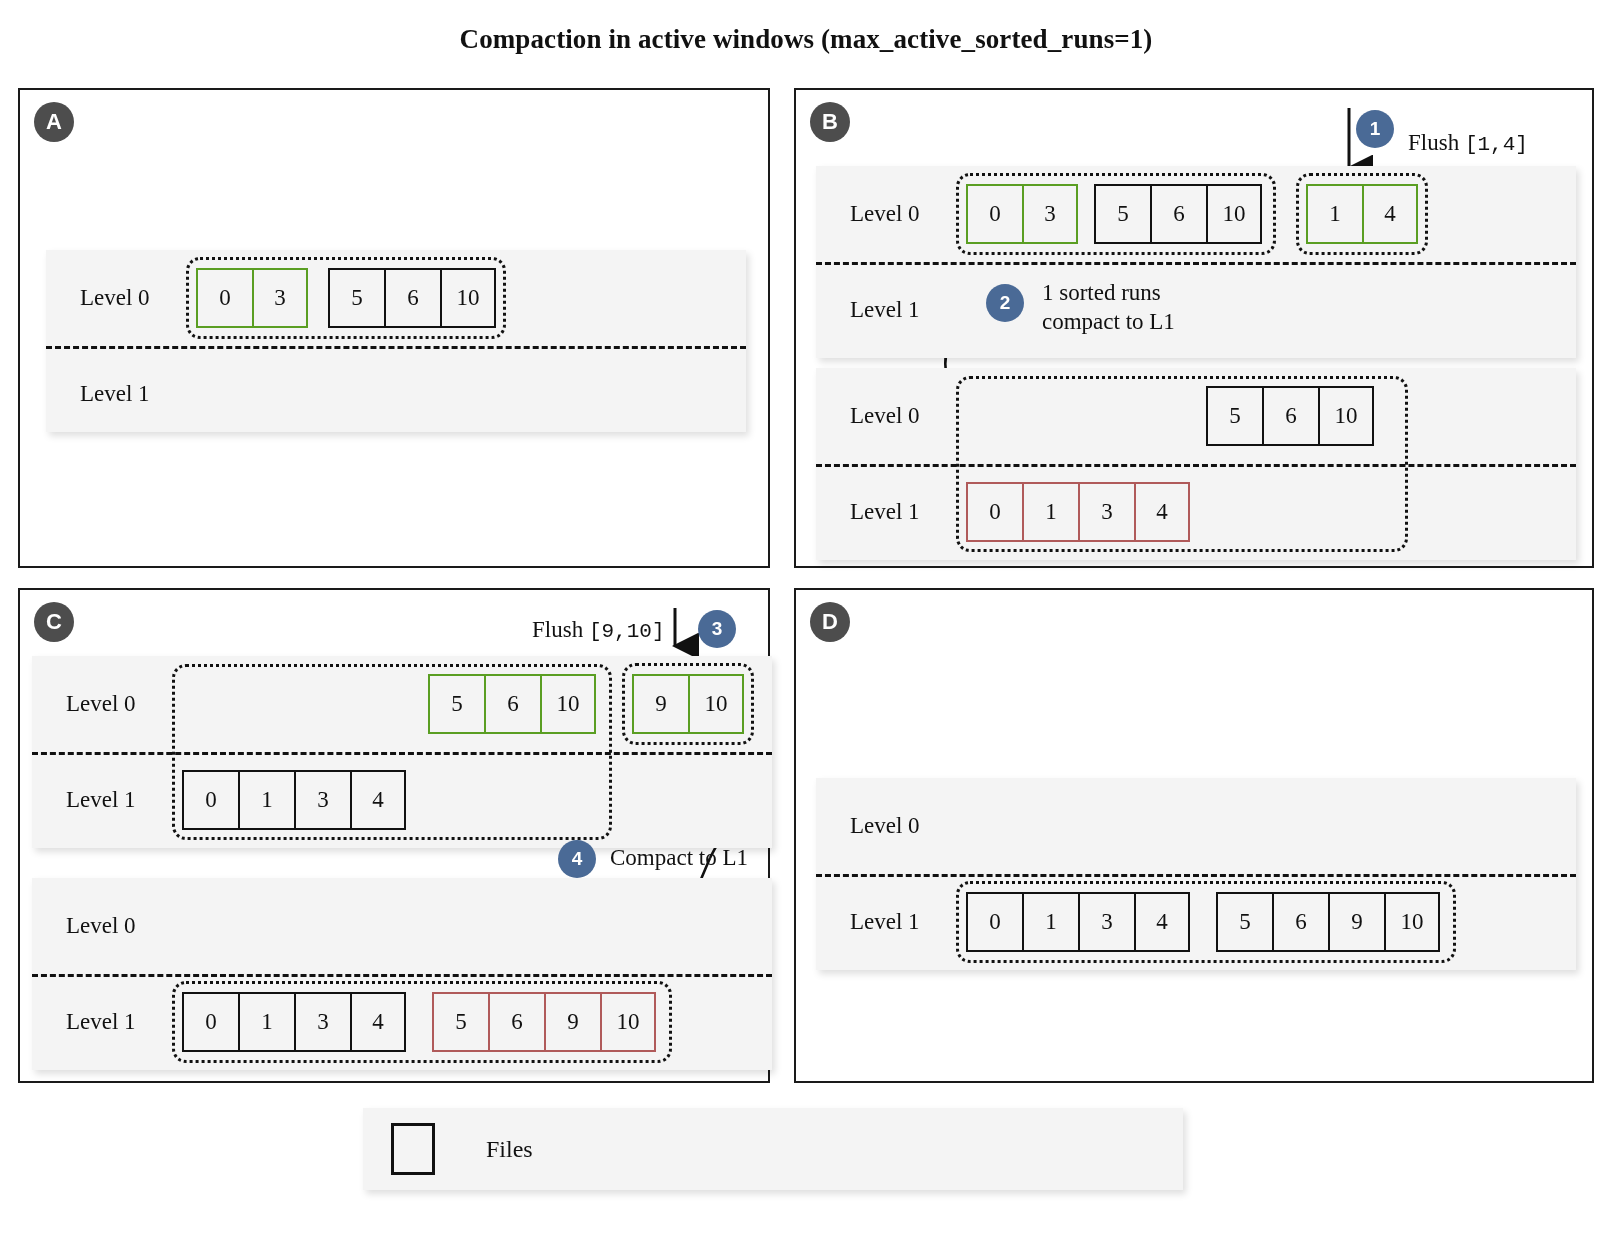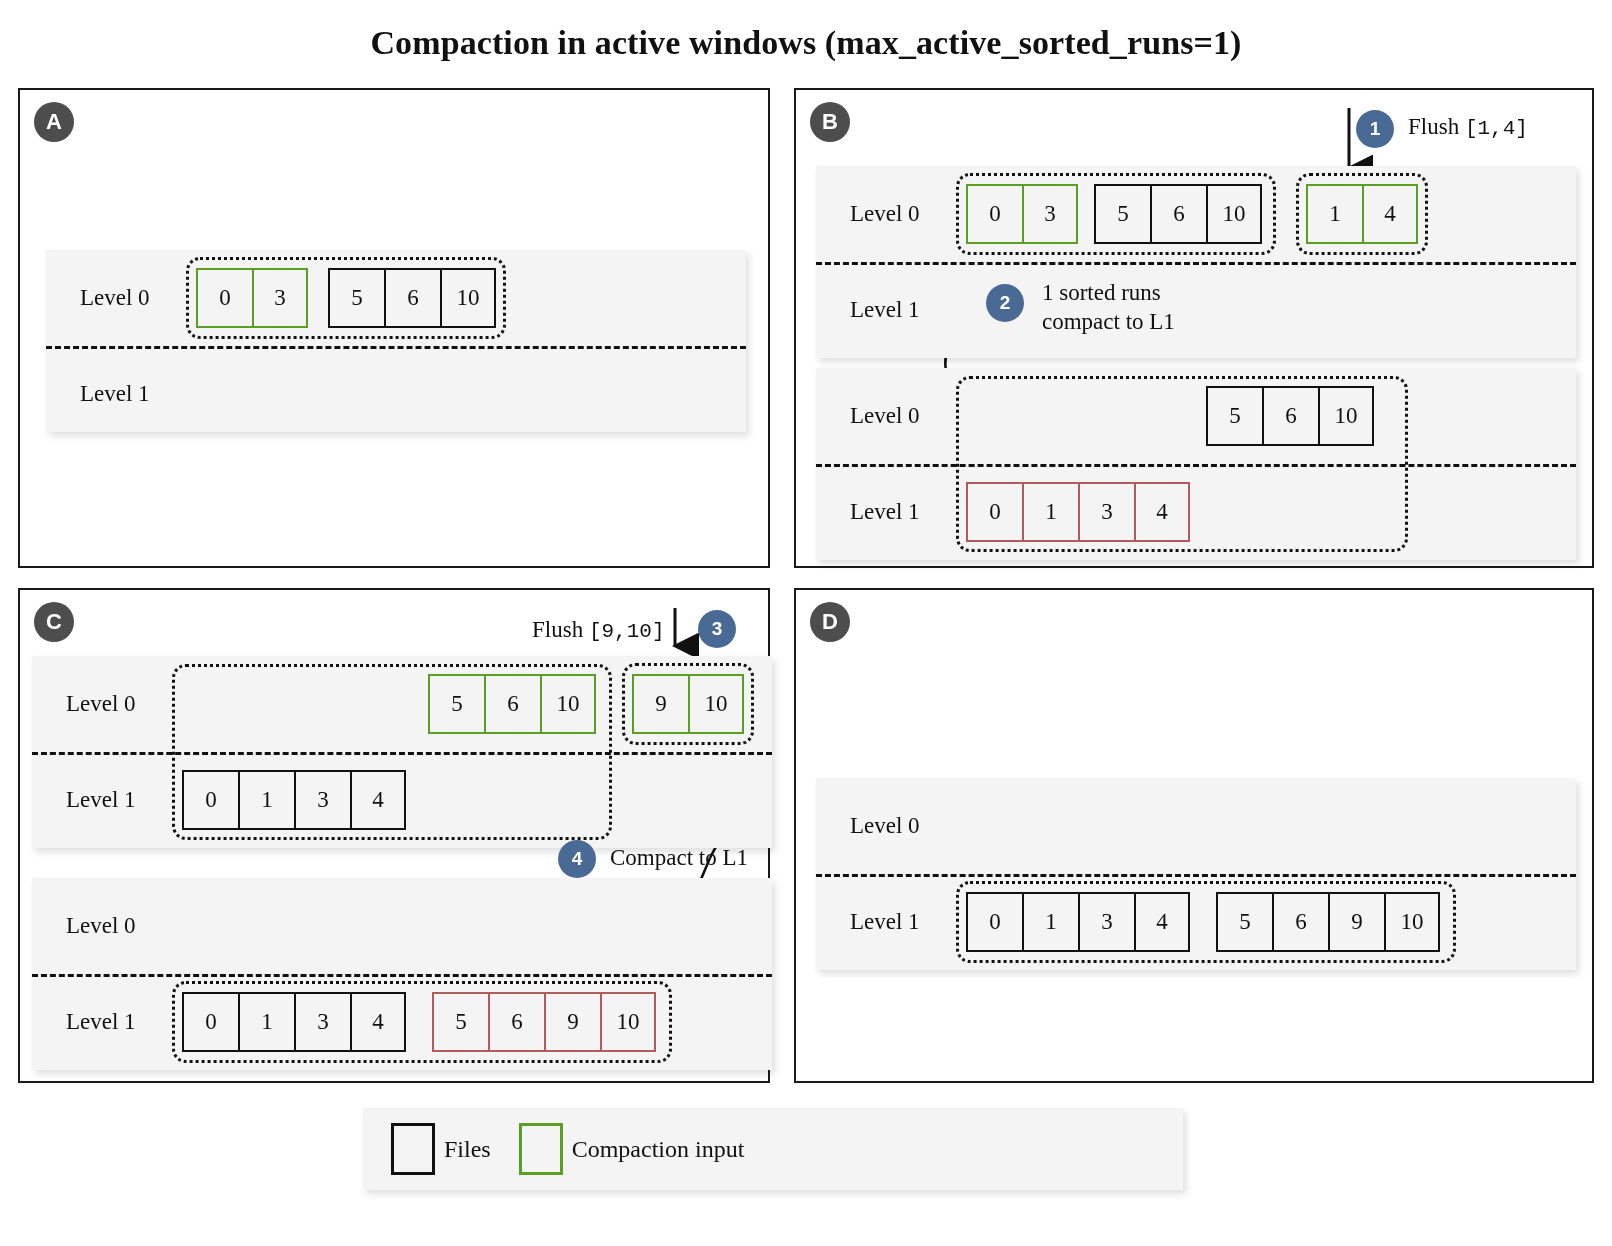--- a/index.html
+++ b/index.html
@@ -6,21 +6,21 @@
   body{
     width:1612px;height:1246px;position:relative;
     font-family:"Liberation Serif","DejaVu Serif",serif;
     color:#111;
     -webkit-font-smoothing:antialiased;
   }
 
   
   #title{
     position:absolute;left:0;top:24px;width:1612px;text-align:center;
-    font-size:34px;font-weight:bold;letter-spacing:.1px;
+    font-size:27px;font-weight:bold;letter-spacing:.1px;
   }
 
   
   .panel{
     position:absolute;border:2px solid #1a1a1a;background:#fff;box-sizing:border-box;
   }
   #panelA{left:18px;  top:88px;  width:752px; height:480px;}
   #panelB{left:794px; top:88px;  width:800px; height:480px;}
   #panelC{left:18px;  top:588px; width:752px; height:495px;}
   #panelD{left:794px; top:588px; width:800px; height:495px;}
@@ -82,21 +82,21 @@
     position:absolute;left:363px;top:1108px;width:820px;height:82px;
     background:#f4f4f4;box-shadow:3px 4px 7px rgba(0,0,0,.13);
     display:flex;align-items:center;
   }
   .lg-item{display:flex;align-items:center;margin-left:28px;}
   .lg-swatch{width:44px;height:52px;box-sizing:border-box;margin-right:9px;}
   .lg-swatch.files{border:3px solid #111;}
   .lg-swatch.runs{border:3px dotted #111;border-radius:9px;}
   .lg-swatch.input{border:3px solid #5a9e22;}
   .lg-swatch.output{border:3px solid #b05a5a;}
-  .lg-text{font-size:24px;white-space:nowrap;}
+  .lg-text{font-size:24px;white-space:nowrap;margin-left:42px;}
 
   svg.ovl{position:absolute;left:0;top:0;overflow:visible;pointer-events:none;}
 </style>
 </head>
 <body>
 
 <div id="title">Compaction in active windows (max_active_sorted_runs=1)</div>
 
 <div class="panel" id="panelA">
   <div class="panel-badge">A</div>
@@ -132,21 +132,21 @@
       </marker>
       <marker id="ah2" markerWidth="11" markerHeight="11" refX="5" refY="9" orient="auto">
         <path d="M0,0 L5,10 L10,0 z" fill="#111"></path>
       </marker>
     </defs>
     <line x1="553" y1="18" x2="553" y2="78" stroke="#111" stroke-width="3" marker-end="url(#ah)"></line>
     <path d="M238,148 C248,176 130,210 152,294" fill="none" stroke="#111" stroke-width="2.6"></path>
     <path d="M152,294 C160,340 180,370 212,390" fill="none" stroke="#111" stroke-width="2.6" marker-end="url(#ah2)"></path>
   </svg>
   <div class="step" style="left:560px;top:20px;">1</div>
-  <div class="steptext" style="left:612px;top:22px;">
+  <div class="steptext" style="left:612px;top:38px;">
     <span>Flush</span>
     <span class="mono">[1,4]</span>
   </div>
 
   <div class="lsm" style="left:20px;top:76px;width:760px;height:192px;">
     <div class="lvl-row">
       <div class="lvl-label">Level 0</div>
       <div class="run green" style="left:150px;top:18px;">
         <div class="cell">0</div>
         <div class="cell">3</div>
@@ -299,17 +299,13 @@
       <div class="sorted-run" style="left:140px;top:7px;width:500px;height:82px;"></div>
     </div>
   </div>
 </div>
 
 <div id="legend">
   <div class="lg-item">
     <div class="lg-swatch files"></div>
     <div class="lg-text">Files</div>
   </div>
-  <div class="lg-item">
-    <div class="lg-swatch input"></div>
-    <div class="lg-text">Compaction input</div>
-  </div>
 </div>
 
 </body></html>

